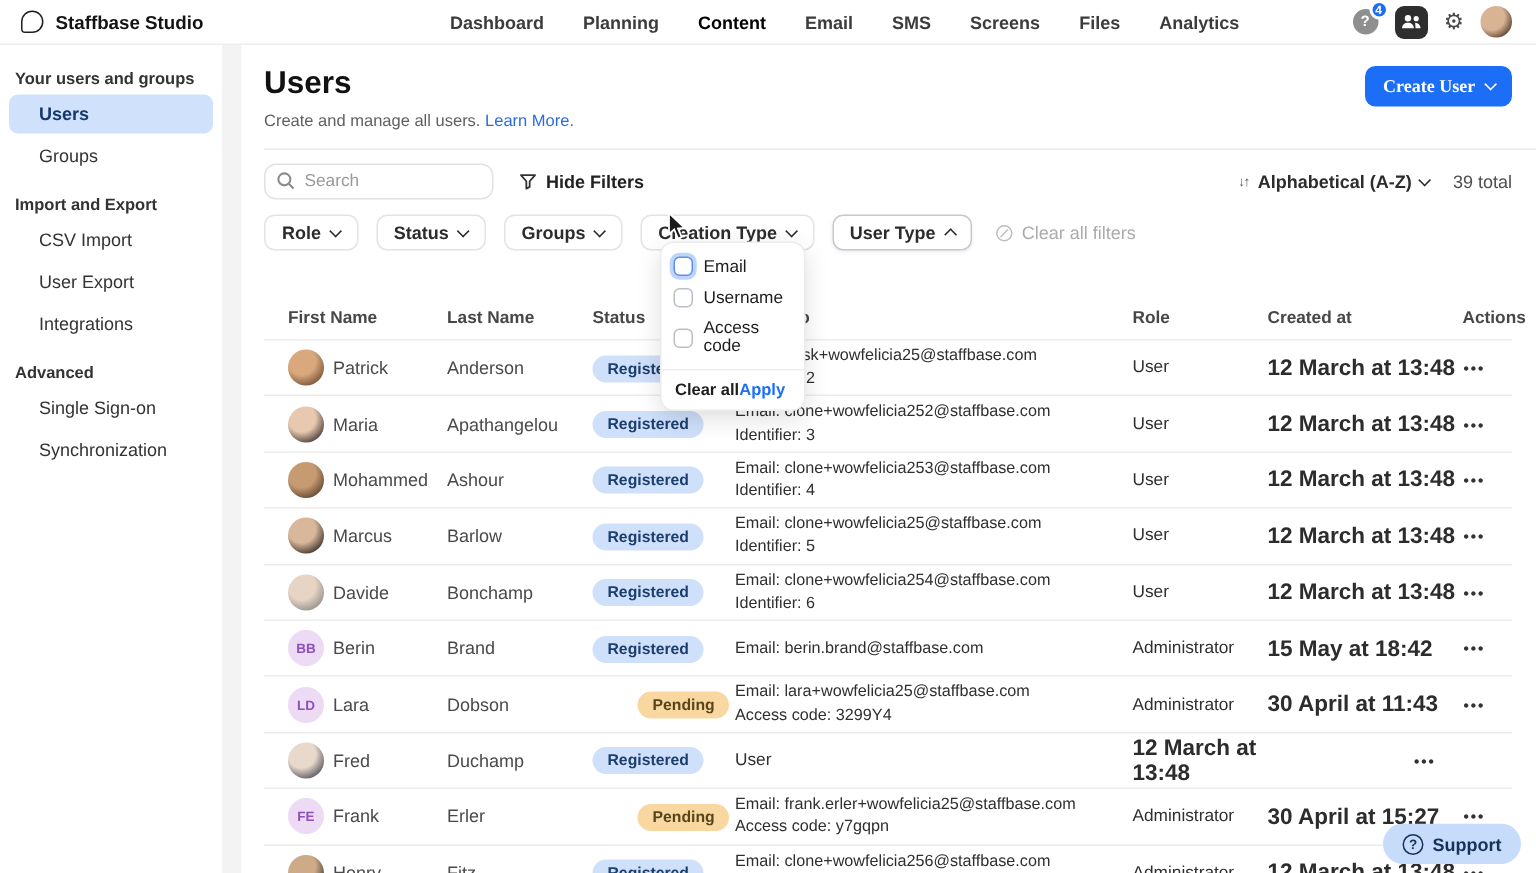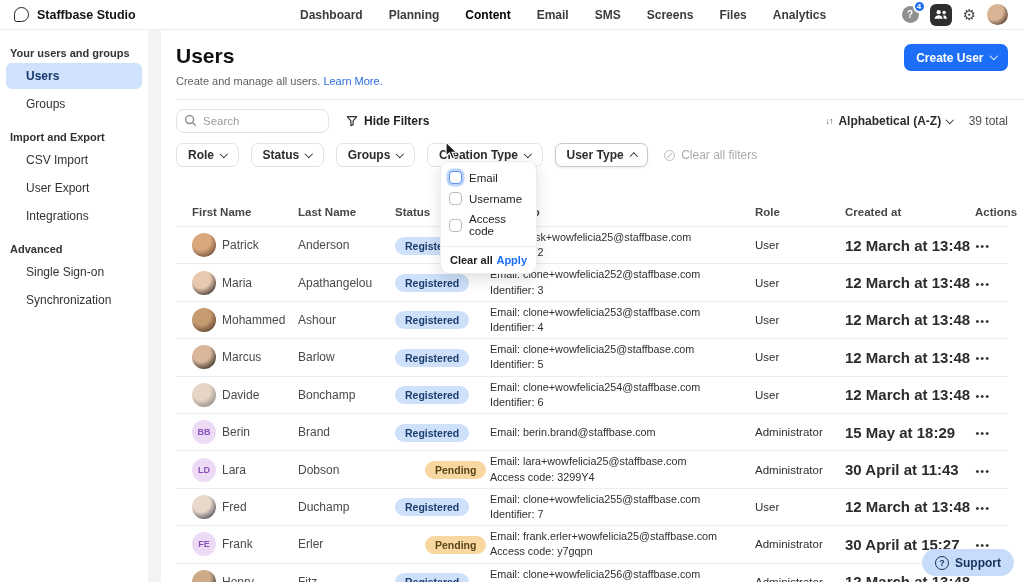--- a/index.html
+++ b/index.html
@@ -39,21 +39,21 @@
 
   
   .main { position:fixed; left:161px; top:30px; right:0; bottom:0; background:#fff;
           padding:14px 16px 0 15px; }
   .page-head { display:flex; justify-content:space-between; align-items:flex-start; }
   .page-title { font-size:21px; font-weight:800; color:#111; }
   .page-sub { font-size:11px; color:#5f5f5f; margin-top:7px; }
   .link { color:#2a6be0; cursor:pointer; }
   .create-btn { background:#1b6ef5; color:#fff; border:none; border-radius:7px; height:27px;
                 padding:0 12px; font-size:12px; font-weight:700; display:flex; align-items:center;
-                gap:7px; cursor:pointer; font-family:Liberation Sans, sans-serif; }
+                gap:7px; cursor:pointer; font-family:Liberation Serif, serif; }
   .head-divider { border-bottom:1px solid #ececec; margin:12px -16px 0 0; }
 
   .toolbar { display:flex; align-items:center; margin-top:9px; }
   .search-box { position:relative; width:153px; }
   .search-box input { width:153px; height:24px; border:1px solid #e2e2e2; border-radius:8px;
                       padding:0 8px 0 26px; font-size:11.5px; color:#333; outline:none; font-family:inherit; }
   .search-box input::placeholder { color:#9a9a9a; }
   .search-ic { position:absolute; left:8px; top:5px; }
   .hide-filters { display:flex; align-items:center; gap:6px; margin-left:17px; font-size:12px;
                   font-weight:700; color:#222; cursor:pointer; }
@@ -98,21 +98,21 @@
 
   
   .dropdown { position:fixed; left:440px; top:161px; width:97px; background:#fff; z-index:50;
               border:1px solid #ececec; border-radius:9px; box-shadow:0 5px 16px rgba(0,0,0,.13);
               padding-top:5px; }
   .dd-option { display:flex; align-items:center; gap:7px; padding:4px 8px; font-size:11.5px;
                color:#1d1d1d; cursor:pointer; }
   .cb { width:13px; height:13px; border:1.4px solid #b9bec6; border-radius:4px; background:#fff;
         flex:0 0 13px; }
   .cb.focused { border-color:#5b8ff2; box-shadow:0 0 0 2.5px rgba(66,133,244,.35); }
-  .dd-footer { display:flex; justify-content:space-between; align-items:center; border-top:1px solid #eee;
+  .dd-footer { display:flex; justify-content:flex-start; align-items:center; border-top:1px solid #eee;
                margin-top:5px; padding:7px 9px; }
   .dd-clear { font-size:11px; font-weight:700; color:#1d1d1d; cursor:pointer; }
   .dd-apply { font-size:11px; font-weight:700; color:#1b6ef5; cursor:pointer; }
 
   
   .cursor { position:fixed; left:443px; top:141px; z-index:60; pointer-events:none; }
   .support { position:fixed; right:10px; bottom:6px; height:27px; background:#c7dcfb; color:#16325c;
              border:none; border-radius:14px; display:flex; align-items:center; gap:6px; padding:0 13px;
              font-size:12px; font-weight:700; z-index:60; cursor:pointer; font-family:inherit; }
   .q-ring { width:14px; height:14px; border:1.4px solid #16325c; border-radius:50%; font-size:9px;
@@ -325,21 +325,21 @@
     <div>
             <span class="avatar" style="background: rgb(237, 219, 246); color: rgb(139, 82, 184);">BB</span>
           </div>
     <div class="c-name cell-first">Berin</div>
     <div class="c-name cell-last">Brand</div>
     <div><span class="badge registered">Registered</span></div>
     <div class="c-info">
             <div>Email: berin.brand@staffbase.com</div>
           </div>
     <div class="c-role">Administrator</div>
-    <div class="c-created">15 May at 18:29</div>
+    <div class="c-created">15 May at 18:42</div>
     <div class="c-actions"><span class="dots">•••</span></div>
   </div>
         <div class="trow">
     <div>
             <span class="avatar" style="background: rgb(237, 219, 246); color: rgb(139, 82, 184);">LD</span>
           </div>
     <div class="c-name cell-first">Lara</div>
     <div class="c-name cell-last">Dobson</div>
     <div><span class="badge pending">Pending</span></div>
     <div class="c-info">
@@ -350,24 +350,20 @@
     <div class="c-created">30 April at 11:43</div>
     <div class="c-actions"><span class="dots">•••</span></div>
   </div>
         <div class="trow">
     <div>
             <span class="avatar" style="background: radial-gradient(circle at 38% 32%, rgb(232, 217, 203) 0px, rgb(232, 217, 203) 42%, rgb(74, 74, 85) 85%);"></span>
           </div>
     <div class="c-name cell-first">Fred</div>
     <div class="c-name cell-last">Duchamp</div>
     <div><span class="badge registered">Registered</span></div>
-    <div class="c-info">
-            <div>Email: clone+wowfelicia255@staffbase.com</div>
-            <div>Identifier: 7</div>
-          </div>
     <div class="c-role">User</div>
     <div class="c-created">12 March at 13:48</div>
     <div class="c-actions"><span class="dots">•••</span></div>
   </div>
         <div class="trow">
     <div>
             <span class="avatar" style="background: rgb(237, 219, 246); color: rgb(139, 82, 184);">FE</span>
           </div>
     <div class="c-name cell-first">Frank</div>
     <div class="c-name cell-last">Erler</div>

